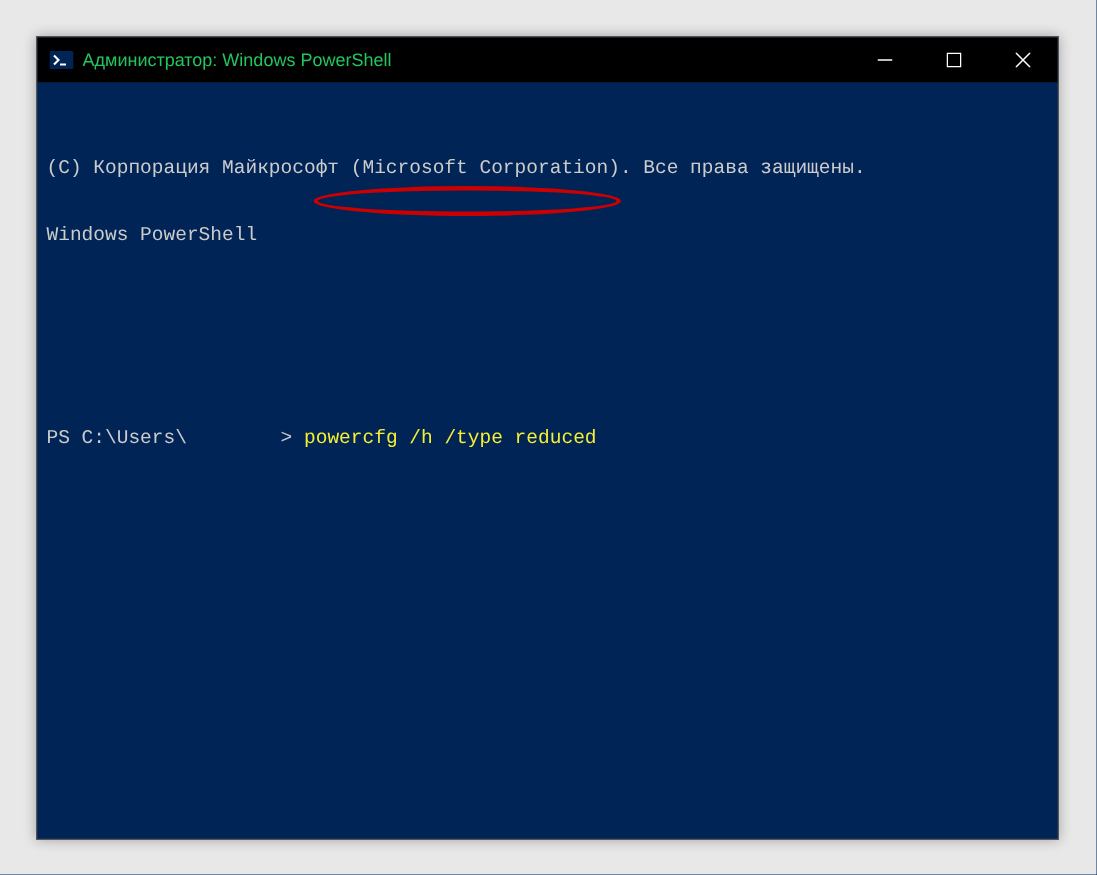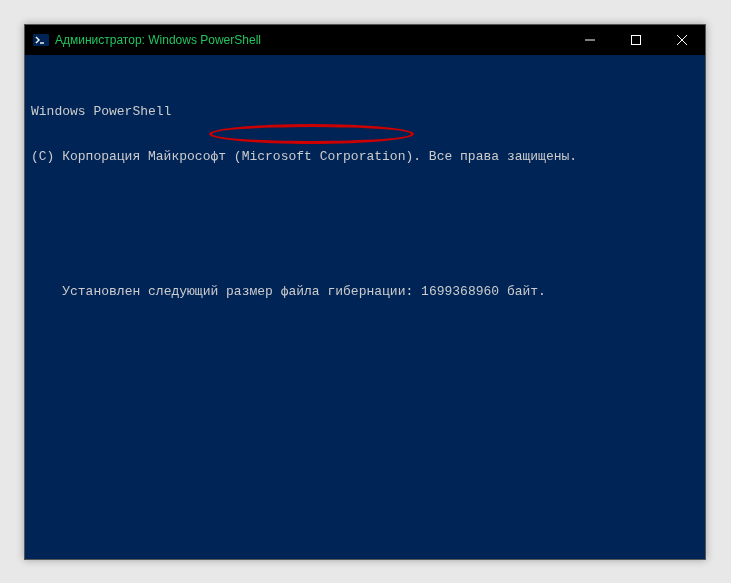--- a/index.html
+++ b/index.html
@@ -136,20 +136,20 @@
         <svg width="10" height="10">
             <line x1="0" y1="0" x2="10" y2="10"></line>
             <line x1="10" y1="0" x2="0" y2="10"></line>
           </svg>
       </div>
     </div>
   </div>
 
   <div class="terminal">
     <div class="red-oval" style="top:69px;left:184px;width:205px;height:20px;"></div>
+    <span class="line">(C) Корпорация Майкрософт (Microsoft Corporation). Все права защищены.</span>
     <span class="line">Windows PowerShell</span>
-    <span class="line">(C) Корпорация Майкрософт (Microsoft Corporation). Все права защищены.</span>
     <span class="line">&nbsp;</span>
     <span class="line">&nbsp;</span>
-    <span class="line"><span>    </span><span>Установлен следующий размер файла гибернации: 1699368960 байт.</span></span>
+    <span class="line"><span class="prompt">PS C:\Users\</span><span class="blur">        </span><span class="prompt">&gt; </span><span class="cmd-highlight">powercfg /h /type reduced</span></span>
   </div>
 
 </div>
 
 </body></html>

